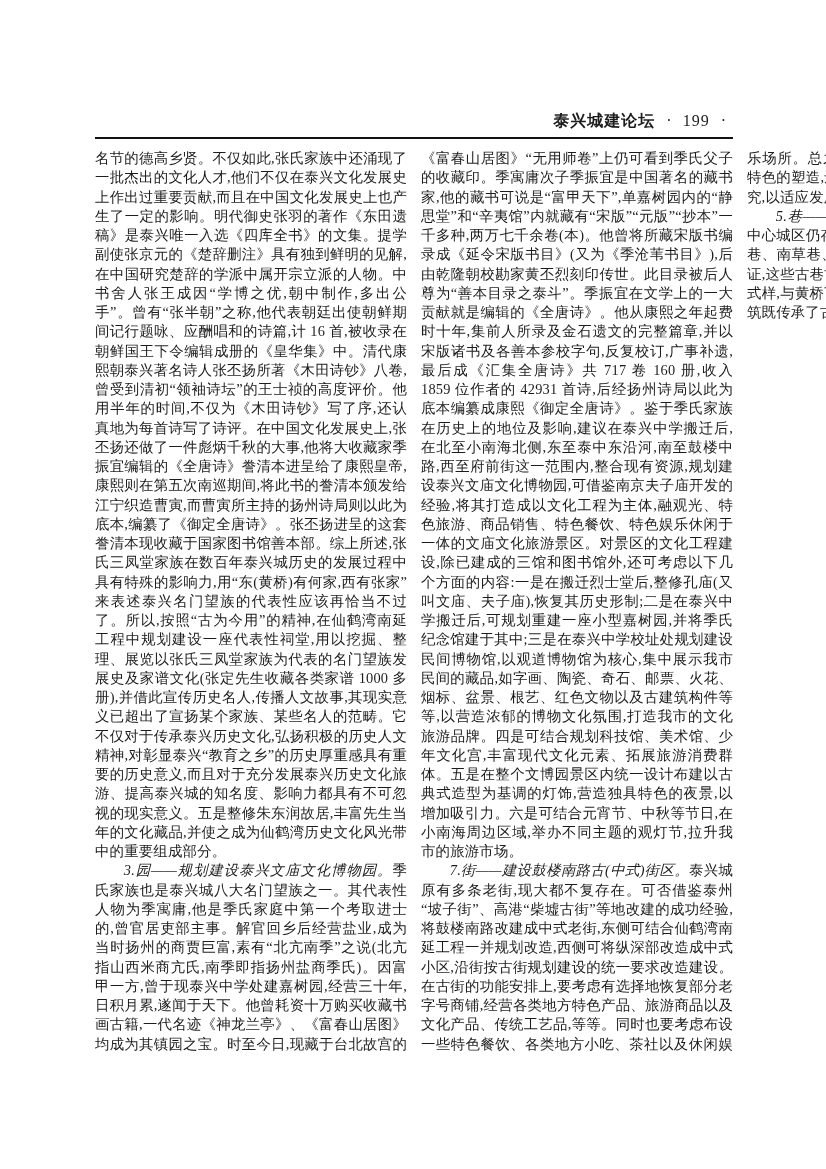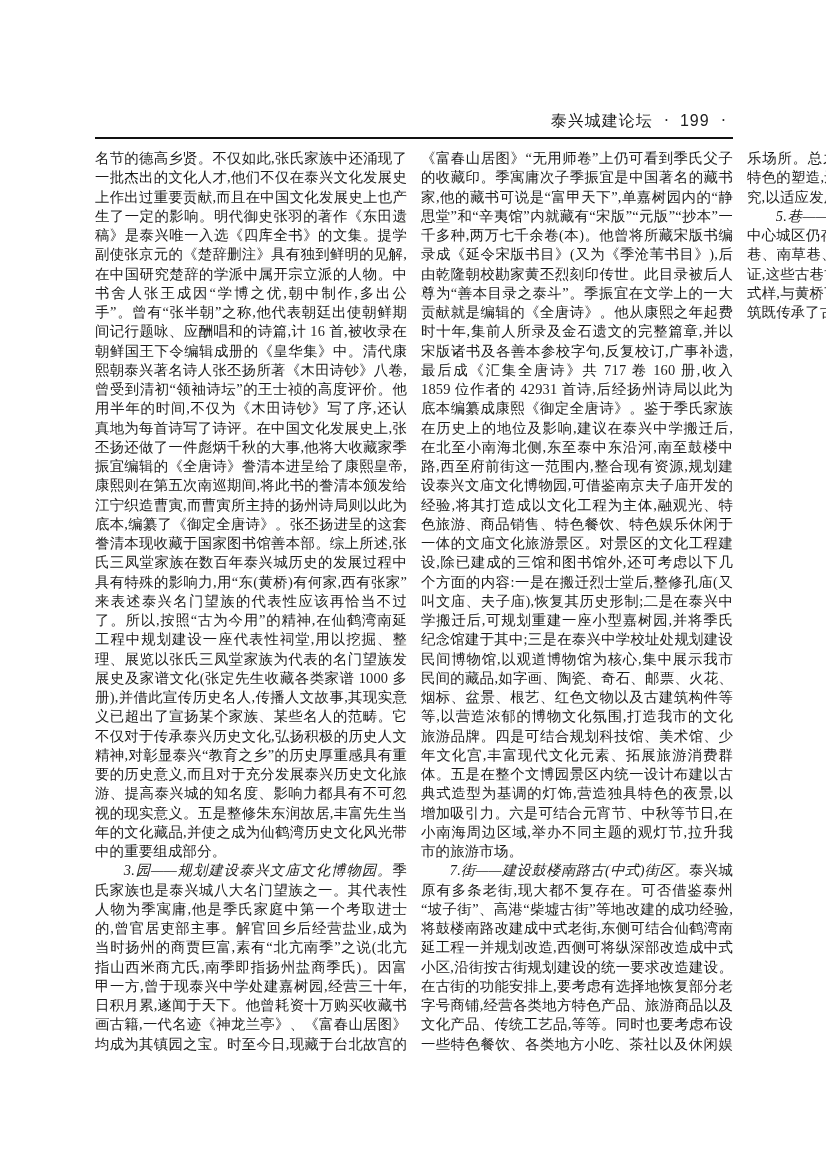--- a/index.html
+++ b/index.html
@@ -20,29 +20,29 @@
     position: absolute;
     top: 110px;
     left: 95px;
     width: 638px;
     text-align: right;
     font-size: 16px;
     line-height: 22px;
     white-space: nowrap;
   }
   .journal-title {
-    font-weight: normal;
+    font-weight: bold;
     letter-spacing: 1px;
   }
   .header-dot {
     display: inline-block;
     margin: 0 7px;
   }
   .page-number {
-    font-family: Liberation Sans, sans-serif;
+    font-family: Liberation Serif, serif;
     letter-spacing: 1px;
   }
   .header-rule {
     position: absolute;
     top: 137px;
     left: 95px;
     width: 638px;
     height: 2px;
     background: #111111;
   }

